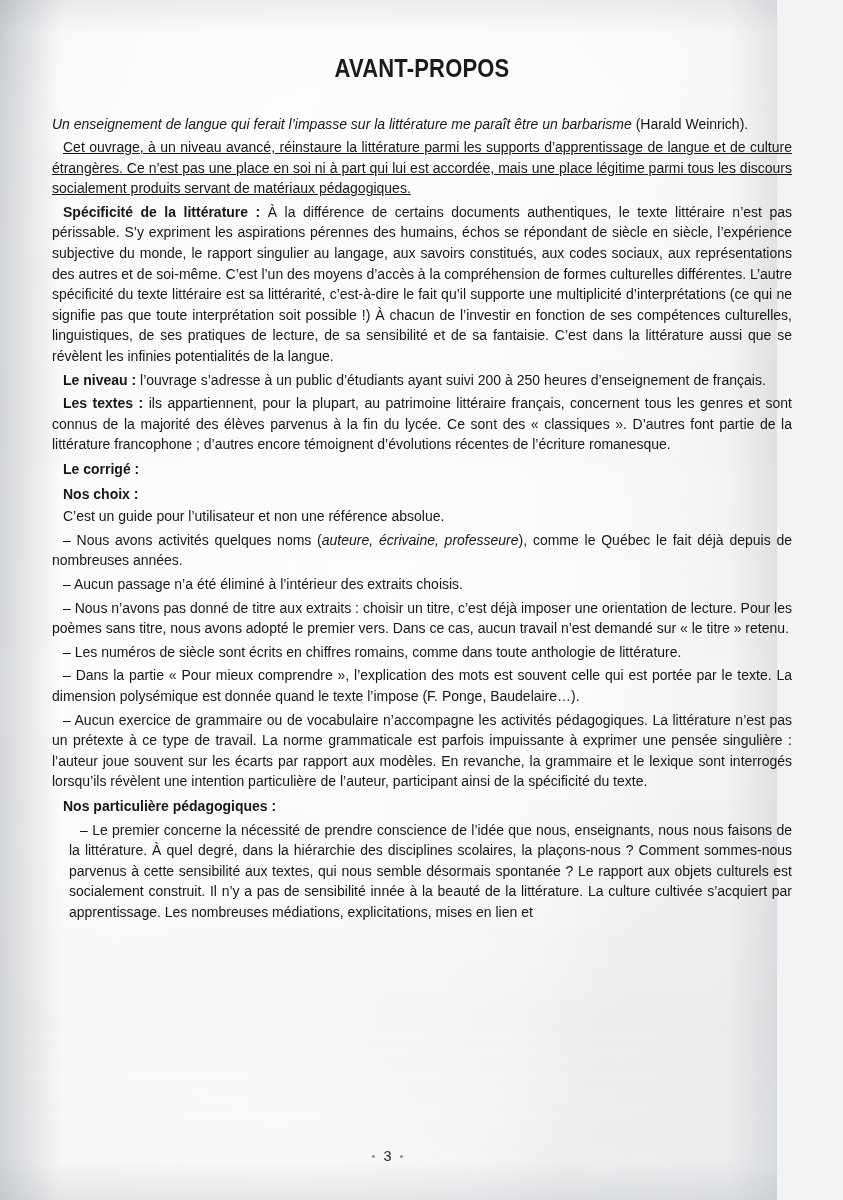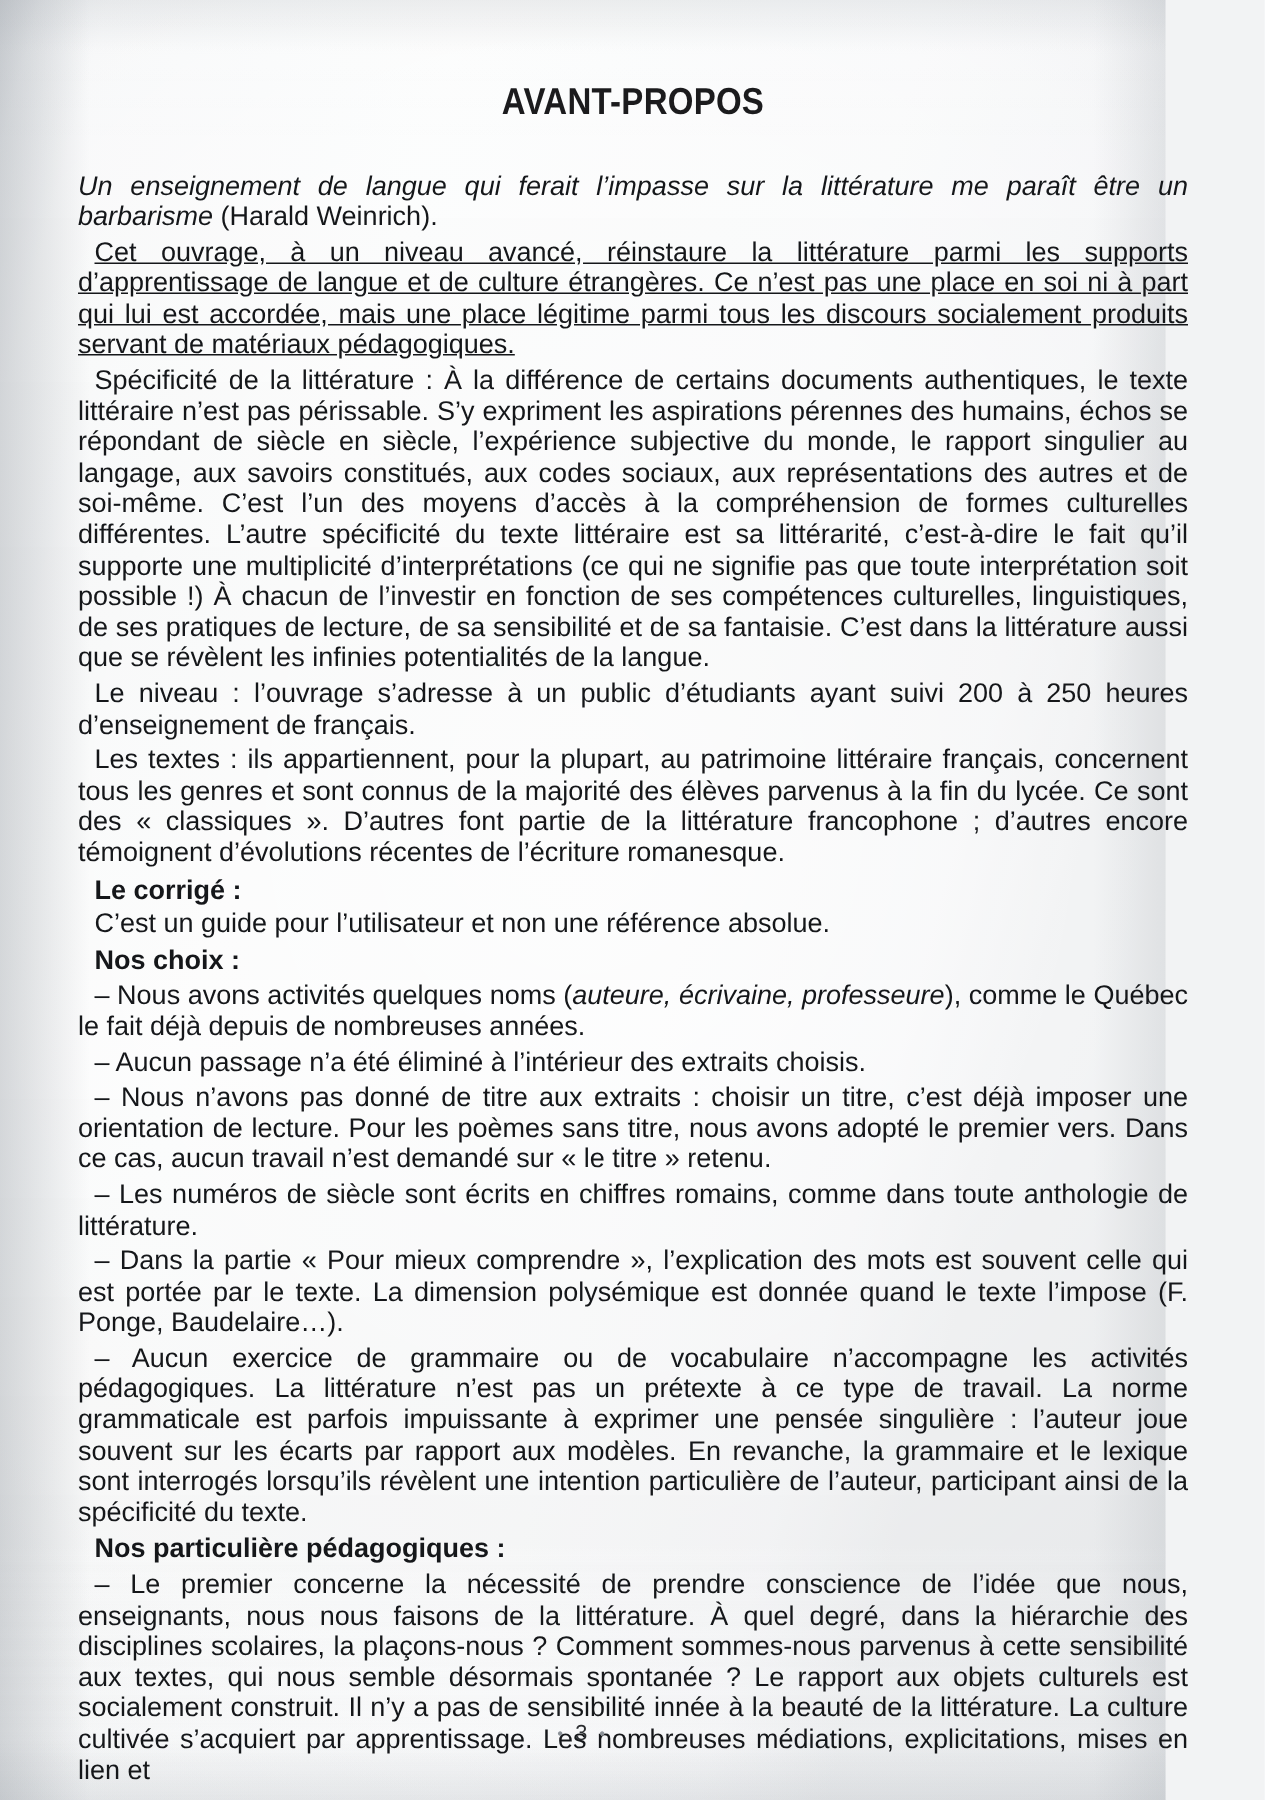--- a/index.html
+++ b/index.html
@@ -83,21 +83,21 @@
     letter-spacing: 0.2px;
     color: #1b1b1d;
     transform: scaleX(0.88);
     transform-origin: center;
     line-height: 1.1;
   }
 
   
   .block {
     margin: 0;
-    font-size: 18px;
+    font-size: 14px;
     line-height: 20.6px;
     color: #15171a;
     text-align: justify;
     text-justify: inter-word;
     hyphens: none;
     -webkit-hyphens: none;
   }
   .epigraph {
     margin-top: 31px;
     font-style: italic;
@@ -108,40 +108,41 @@
   .para {
     margin-top: 3px;
     text-indent: 11px;
     text-decoration: underline;
   }
   .section {
     margin-top: 3px;
     text-indent: 11px;
   }
   .section .lead {
-    font-weight: normal;
+    font-weight: bold;
   }
   .heading-only {
     margin-top: 4px;
     text-indent: 11px;
     font-weight: bold;
   }
   .plain {
     margin-top: 2px;
     text-indent: 11px;
   }
   .bullet {
     margin-top: 3px;
     text-indent: 11px;
   }
   .bullet .it {
     font-style: italic;
   }
   .last-block {
     text-align: justify;
+    margin-left: 17px;
   }
 
   
   .footer {
     position: absolute;
     left: 0;
     right: 0;
     bottom: 36px;
     text-align: center;
     z-index: 2;
@@ -180,23 +181,23 @@
     <p class="block section">
       <span class="lead">Le niveau :</span><span> l’ouvrage s’adresse à un public d’étudiants ayant suivi 200 à 250 heures d’enseignement de français.</span>
     </p>
 
     <p class="block section">
       <span class="lead">Les textes :</span><span> ils appartiennent, pour la plupart, au patrimoine littéraire français, concernent tous les genres et sont connus de la majorité des élèves parvenus à la fin du lycée. Ce sont des « classiques ». D’autres font partie de la littérature francophone ; d’autres encore témoignent d’évolutions récentes de l’écriture romanesque.</span>
     </p>
 
     <p class="block heading-only">Le corrigé :</p>
 
+    <p class="block heading-only">Nos choix :</p>
+
     <p class="block plain">C’est un guide pour l’utilisateur et non une référence absolue.</p>
-
-    <p class="block heading-only">Nos choix :</p>
 
     <p class="block bullet">
       <span>– Nous avons activités quelques noms (</span><span class="it">auteure, écrivaine, professeure</span><span>), comme le Québec le fait déjà depuis de nombreuses années.</span>
     </p>
 
     <p class="block bullet">– Aucun passage n’a été éliminé à l’intérieur des extraits choisis.</p>
 
     <p class="block bullet">– Nous n’avons pas donné de titre aux extraits : choisir un titre, c’est déjà imposer une orientation de lecture. Pour les poèmes sans titre, nous avons adopté le premier vers. Dans ce cas, aucun travail n’est demandé sur « le titre » retenu.</p>
 
     <p class="block bullet">– Les numéros de siècle sont écrits en chiffres romains, comme dans toute anthologie de littérature.</p>

